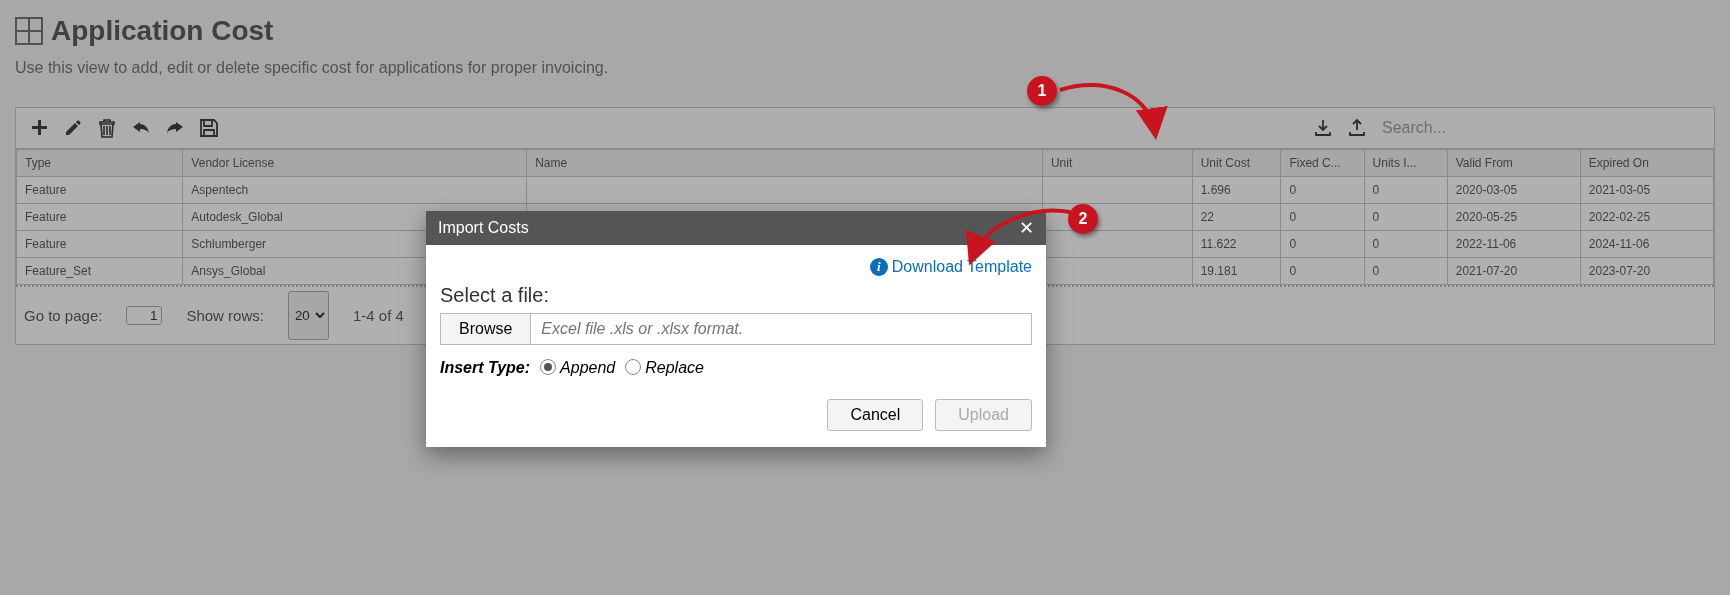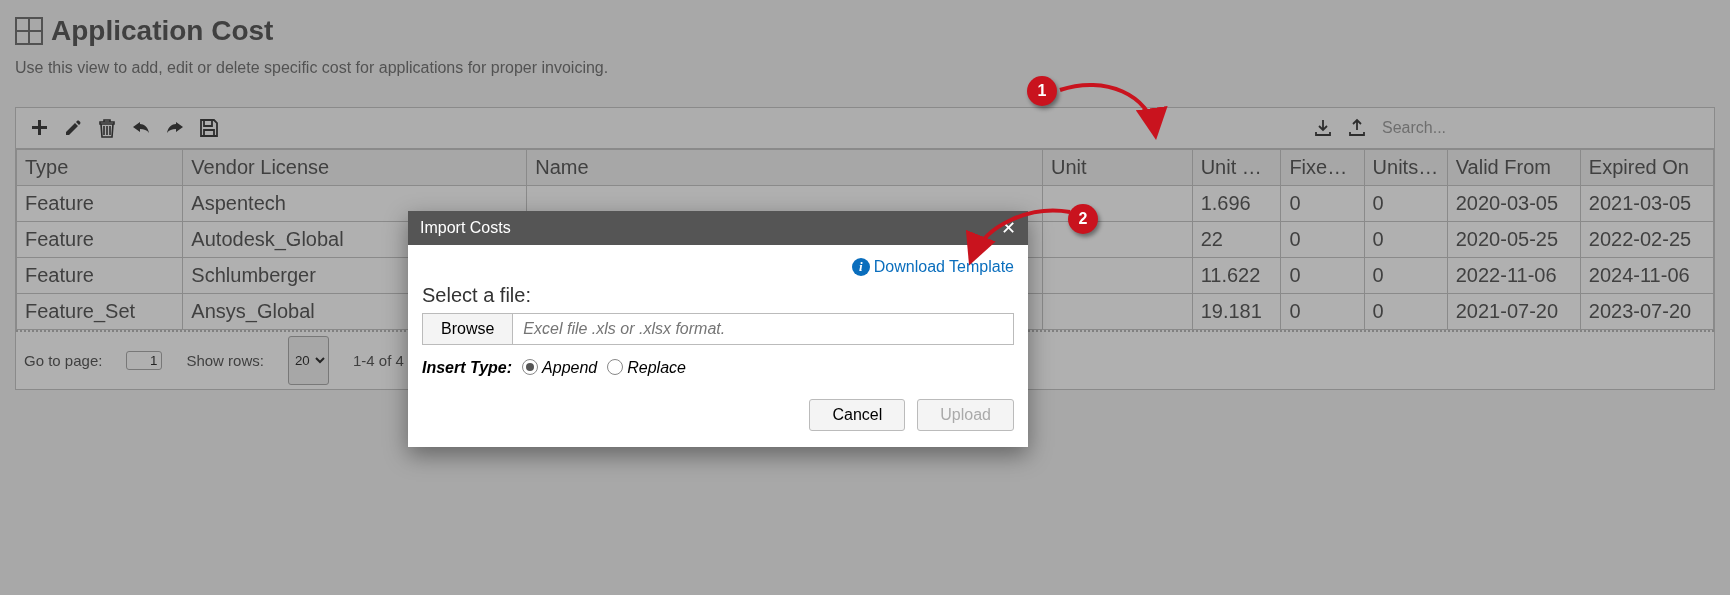--- a/index.html
+++ b/index.html
@@ -92,21 +92,21 @@
     background: transparent;
     color: #333;
     font-style: italic;
   }
   .toolbar input.search::placeholder { color: #888; font-style: normal; }
 
   table.data {
     border-collapse: collapse;
     width: 100%;
     table-layout: fixed;
-    font-size: 20px;
+    font-size: 12px;
   }
   table.data th, table.data td {
     border: 1px solid #bbb;
     padding: 6px 8px;
     text-align: left;
     color: #333;
     white-space: nowrap;
     overflow: hidden;
     text-overflow: ellipsis;
   }
@@ -156,21 +156,21 @@
 
   
   .overlay {
     position: absolute;
     inset: 0;
     background: rgba(80,80,80,0.45);
   }
 
   .dialog {
     position: absolute;
-    left: 408px;
+    left: 426px;
     top: 211px;
     width: 620px;
     background: #fff;
     box-shadow: 0 8px 22px rgba(0,0,0,0.4);
     z-index: 10;
   }
   .dialog-header {
     background: #555;
     color: #fff;
     padding: 6px 12px;

